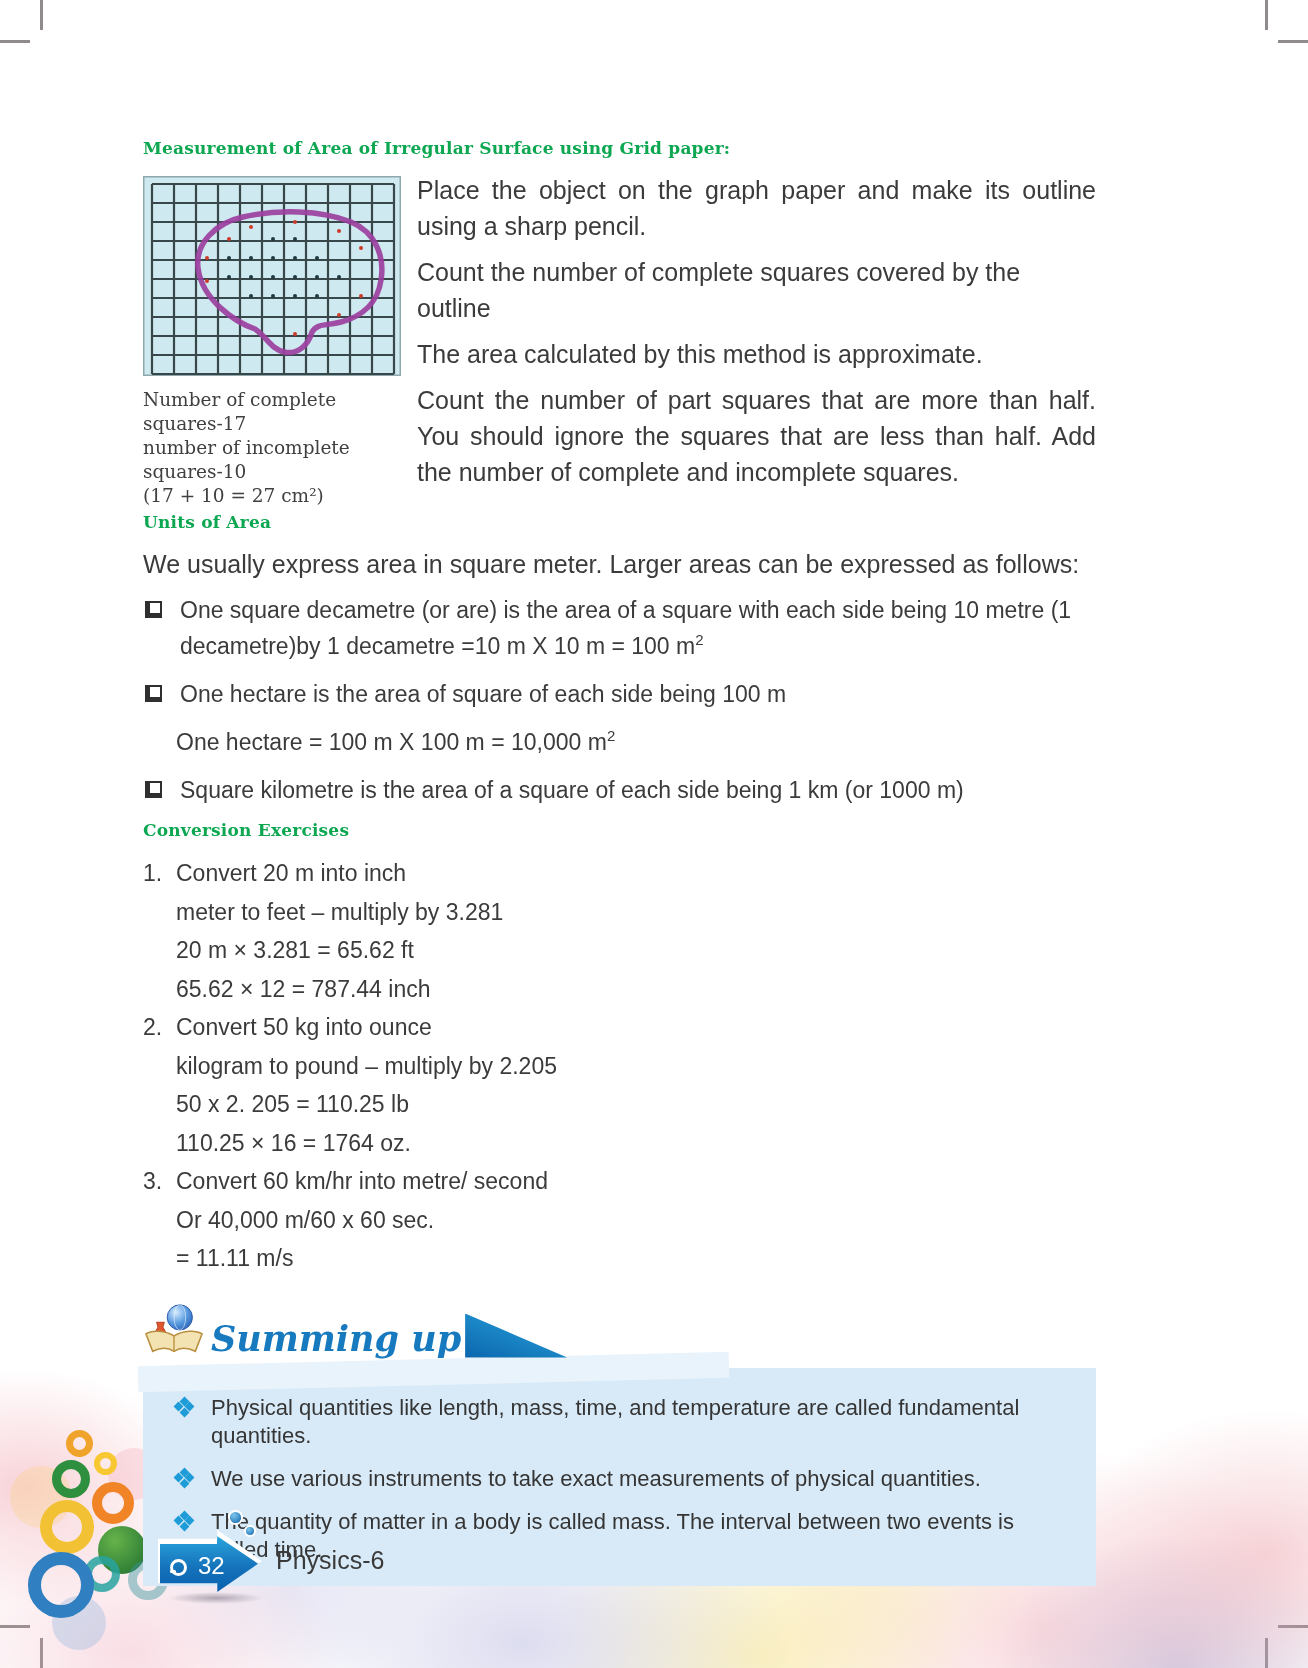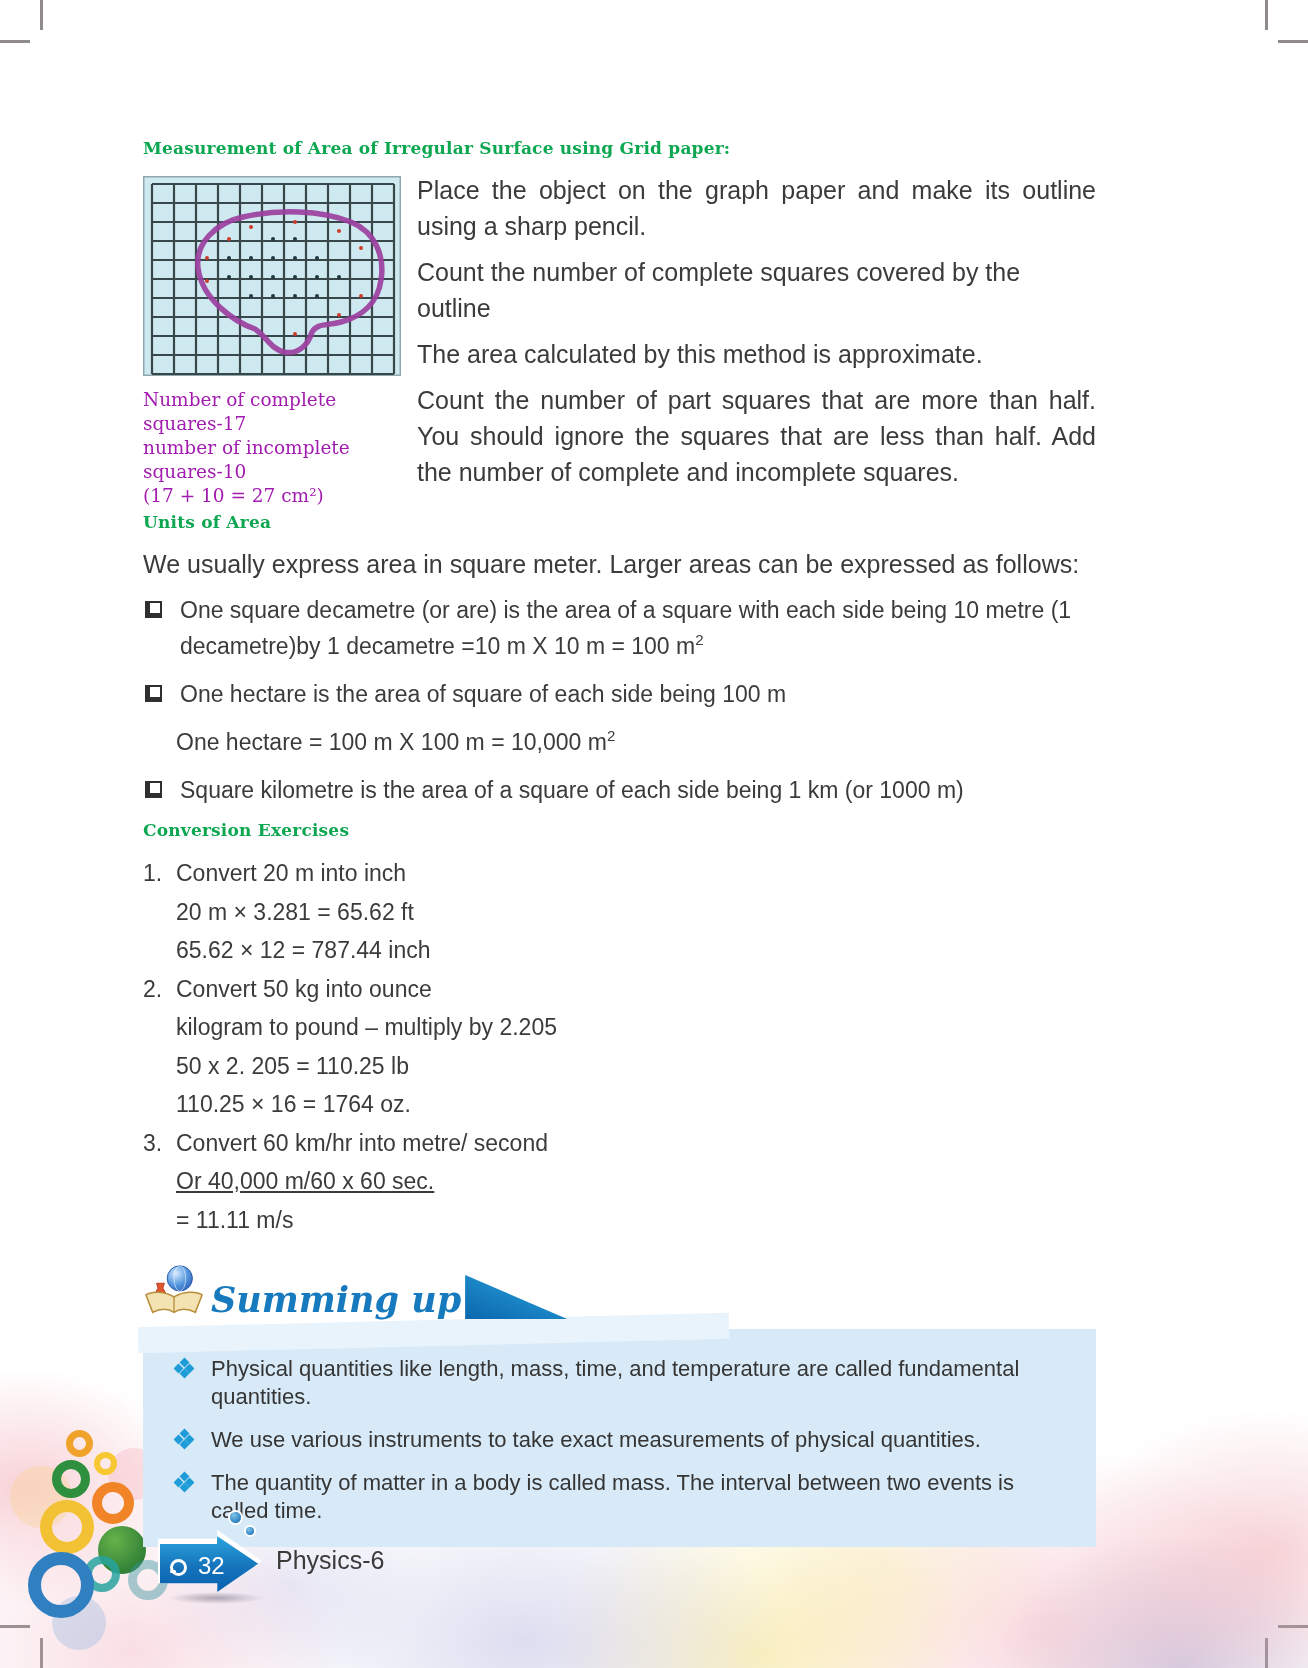--- a/index.html
+++ b/index.html
@@ -32,21 +32,21 @@
   h2.green{
     font-family:"DejaVu Serif",serif;font-weight:bold;color:#0ca750;
     font-size:17px;margin:0 0 14px;letter-spacing:.2px;
   }
   h2.mt{margin-top:4px;}
   p.body{font-size:25px;line-height:36px;margin:0 0 10px;}
   .just{text-align:justify;}
   
   figure.gridfig{float:left;width:258px;margin:4px 16px 0 0;padding:0;}
   figure.gridfig figcaption{
-    font-family:"DejaVu Serif",serif;color:#a21caf;
+    font-family:"DejaVu Serif",serif;color:#404040;
     font-size:18.5px;line-height:24px;margin-top:8px;
   }
   .clear{clear:both;}
   
   .units-row{display:flex;margin:0 0 12px;font-size:23px;line-height:36px;}
   .units-row.sub{padding-left:33px;}
   .sq-bullet{
     flex:0 0 auto;width:13px;height:13px;margin:9px 18px 0 2px;
     border:2.5px solid #2f2f2f;box-shadow:inset 3px -3px 0 #2f2f2f;background:#fff;
   }
@@ -209,38 +209,39 @@
     <span class="sq-bullet"></span>
     <span><span>Square kilometre is the area of a square of each side being 1 km (or 1000 m)</span><sup class="s2"></sup></span>
   </div>
 
   <h2 class="green mt">Conversion Exercises</h2>
 
   <div class="ex-row">
     <span class="ex-num">1.</span>
     <span class="ex-body">
       <span style="display:block;">Convert 20 m into inch</span>
+      <span style="display:block;">meter to feet – multiply by 3.281</span>
       <span style="display:block;">20 m × 3.281 = 65.62 ft</span>
       <span style="display:block;">65.62 × 12 = 787.44 inch</span>
     </span>
   </div>
   <div class="ex-row">
     <span class="ex-num">2.</span>
     <span class="ex-body">
       <span style="display:block;">Convert 50 kg into ounce</span>
       <span style="display:block;">kilogram to pound – multiply by 2.205</span>
       <span style="display:block;">50 x 2. 205 = 110.25 lb</span>
       <span style="display:block;">110.25 × 16 = 1764 oz.</span>
     </span>
   </div>
   <div class="ex-row">
     <span class="ex-num">3.</span>
     <span class="ex-body">
       <span style="display:block;">Convert 60 km/hr into metre/ second</span>
-      <span style="display:block;text-decoration:underline;">Or 40,000 m/60 x 60 sec.</span>
+      <span style="display:block;">Or 40,000 m/60 x 60 sec.</span>
       <span style="display:block;">= 11.11 m/s</span>
     </span>
   </div>
 
   <div class="sum-header">
     <svg width="62" height="56" viewBox="0 0 64 56" xmlns="http://www.w3.org/2000/svg">
       <defs>
         <radialGradient id="glb" cx="35%" cy="30%" r="80%">
           <stop offset="0%" stop-color="#d6ebff"></stop>
           <stop offset="55%" stop-color="#5a9be0"></stop>

